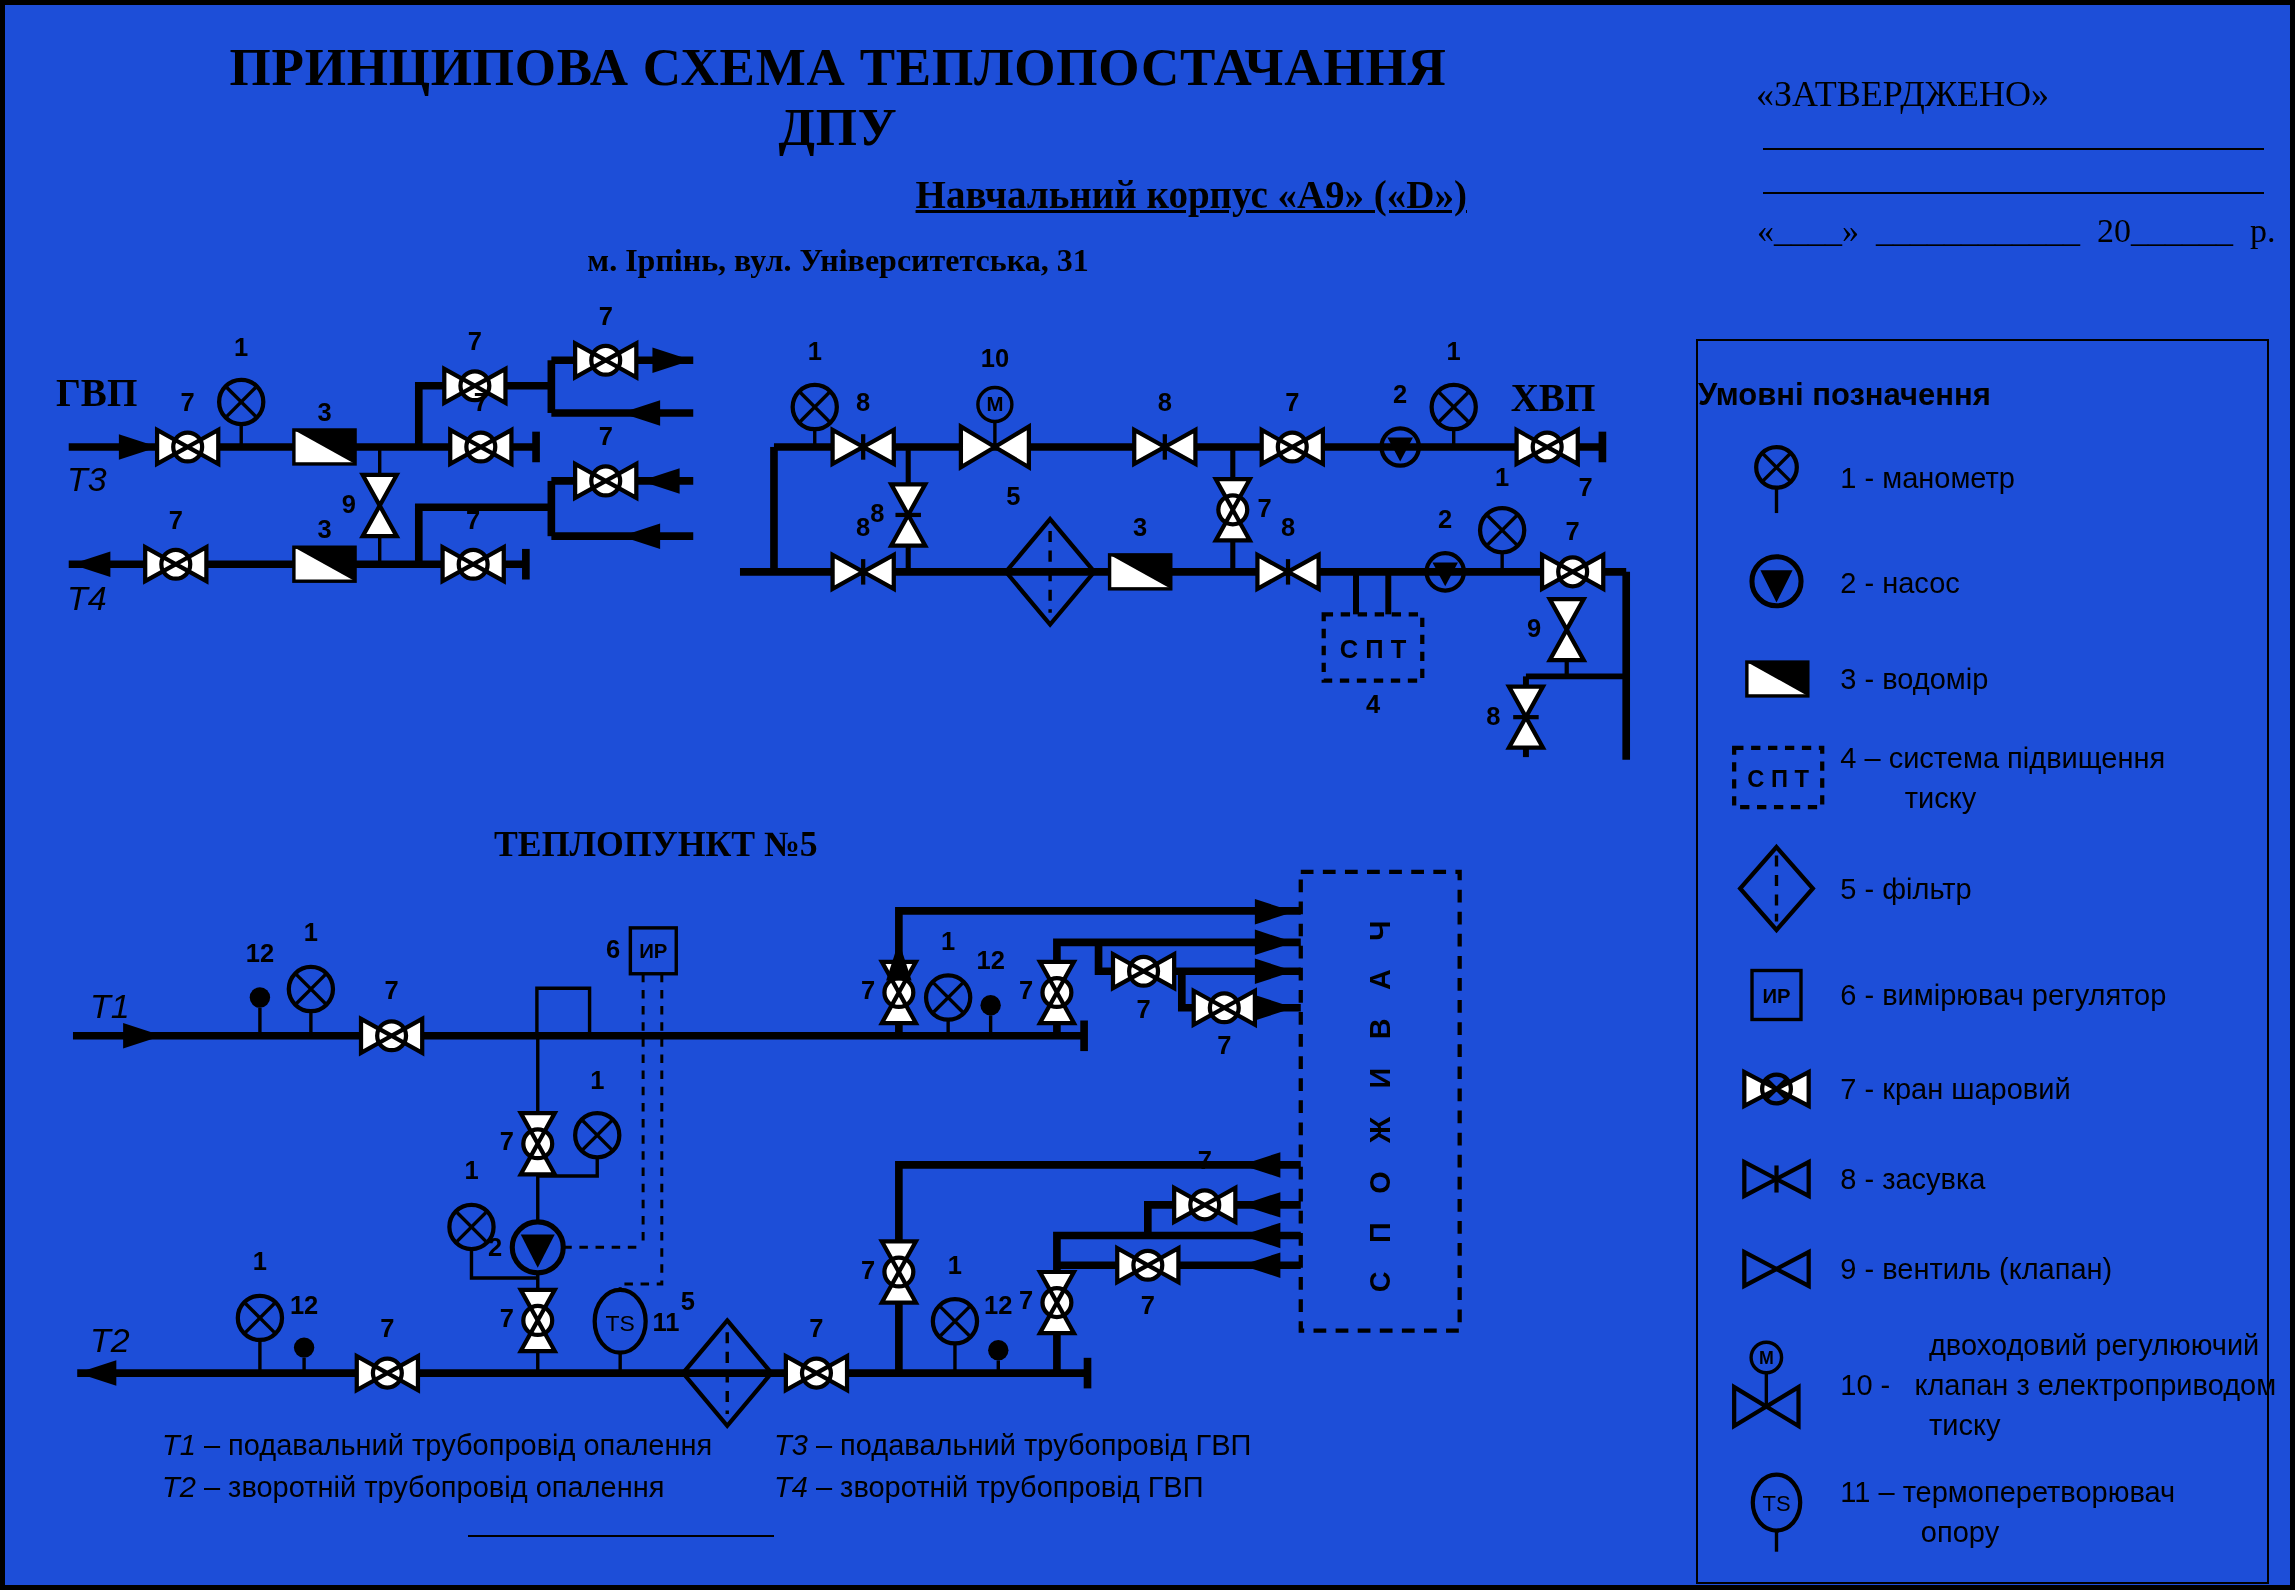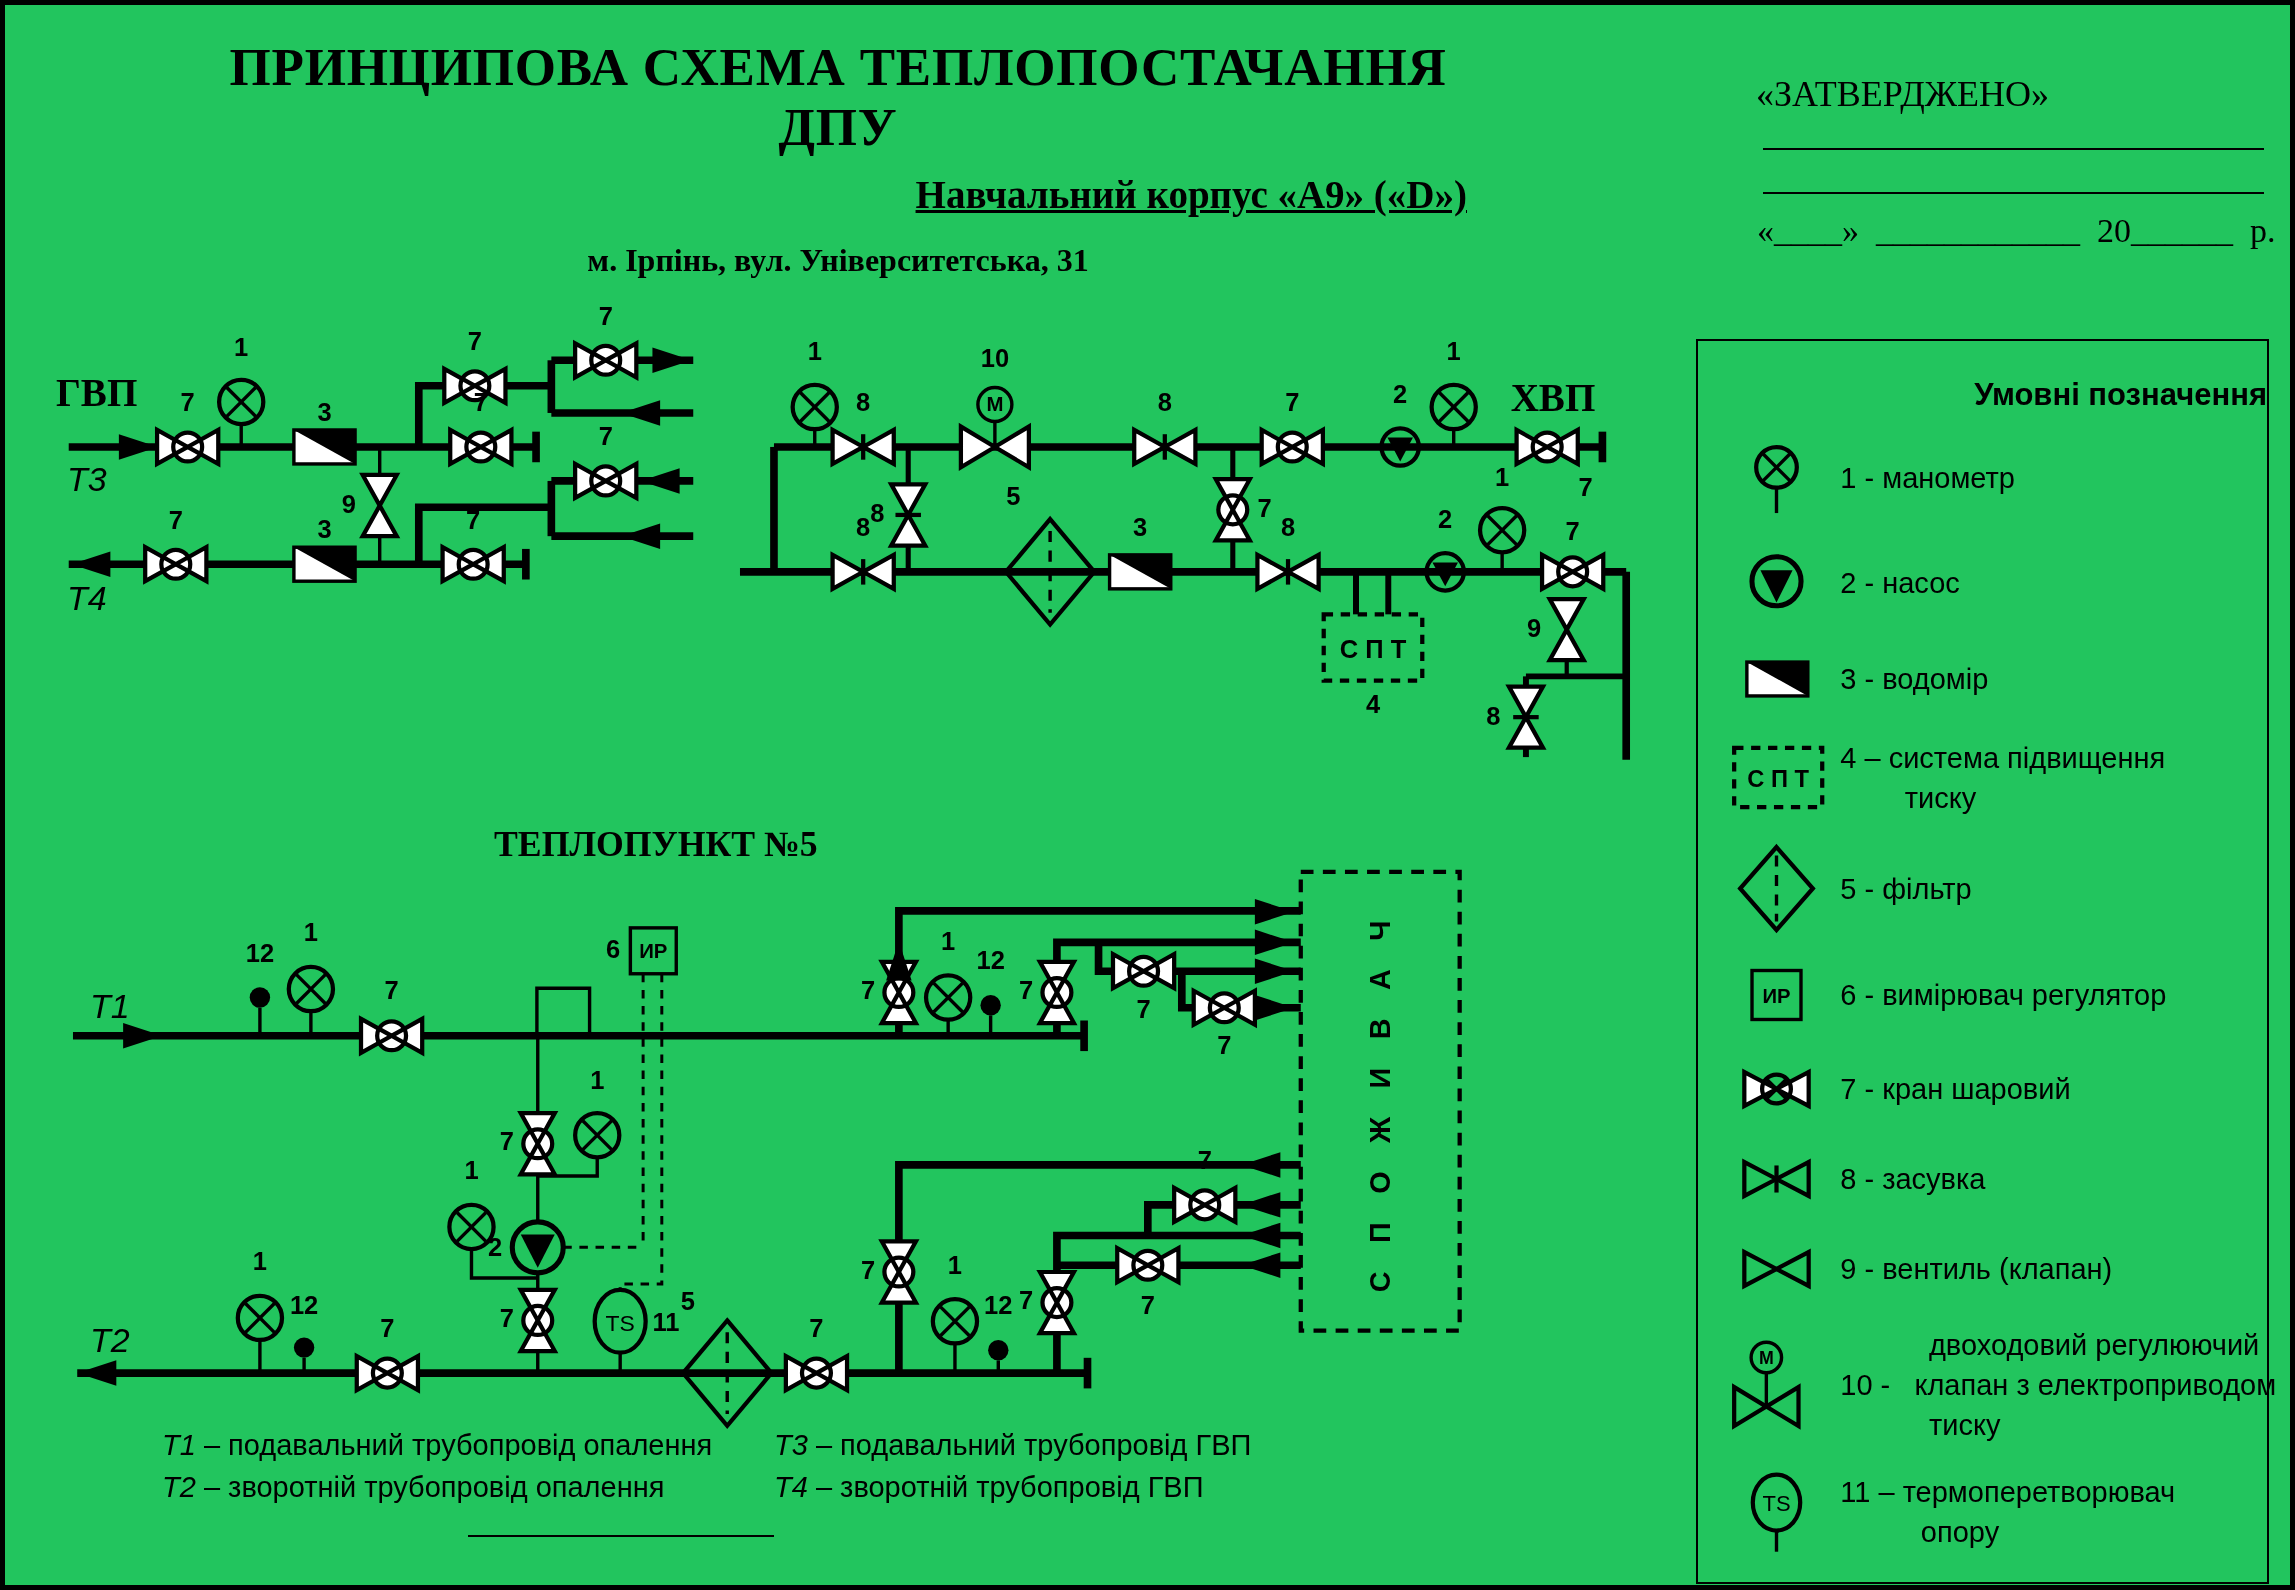--- a/index.html
+++ b/index.html
@@ -1,30 +1,30 @@
 <!DOCTYPE html>
 <html style="font-size:13.6px"><head>
 <meta charset="utf-8">
 <style>
   html,body{margin:0;padding:0;background:#888;}
-  .page{position:relative;width:2295px;height:1590px;background:#22c55e;border:5.1px solid #000;box-sizing:border-box;overflow:hidden;
+  .page{position:relative;width:2295px;height:1590px;background:#1d4ed8;border:5.1px solid #000;box-sizing:border-box;overflow:hidden;
         font-family:"Liberation Sans",sans-serif;color:#000;}
   .abs{position:absolute;}
   
   .titleblock{left:204px;top:32px;width:1258px;text-align:center;}
   .title{font:700 53px "Liberation Serif",serif;letter-spacing:0.8px;}
   .subtitle{font:700 39px "Liberation Serif",serif;text-decoration:underline;margin-top:15.3px;text-align:right;}
   .address{font:700 32px "Liberation Serif",serif;margin-top:25px;}
   
   .approved-label{left:1751px;top:68px;font:400 36px "Liberation Serif",serif;}
   .ap-line{left:1758px;width:501px;border-bottom:2.5px solid #000;height:0;}
   .ap-date{left:1752px;top:207px;font:400 34px "Liberation Serif",serif;white-space:pre;}
   
   .legend{left:1691px;top:334px;width:573px;height:1245px;border:2.5px solid #000;box-sizing:border-box;}
-  .legend-title{text-align:right;font:700 31px "Liberation Sans",sans-serif;margin-top:36px;}
+  .legend-title{text-align:left;font:700 31px "Liberation Sans",sans-serif;margin-top:36px;}
   .lrow{display:flex;align-items:center;margin:22px 0 0 15.3px;}
   .lrow svg{flex:0 0 127px;}
   .ltext{font:400 29px "Liberation Sans",sans-serif;white-space:pre;line-height:40px;}
   
   .fnote{font:400 29px "Liberation Sans",sans-serif;line-height:42px;}
   .fnote .pfx{font-style:italic;}
   .sigline{left:463px;top:1530px;width:306px;border-top:2.5px solid #000;height:0;}
   
   svg{display:block;}
   .st{stroke:#000;fill:none;}

